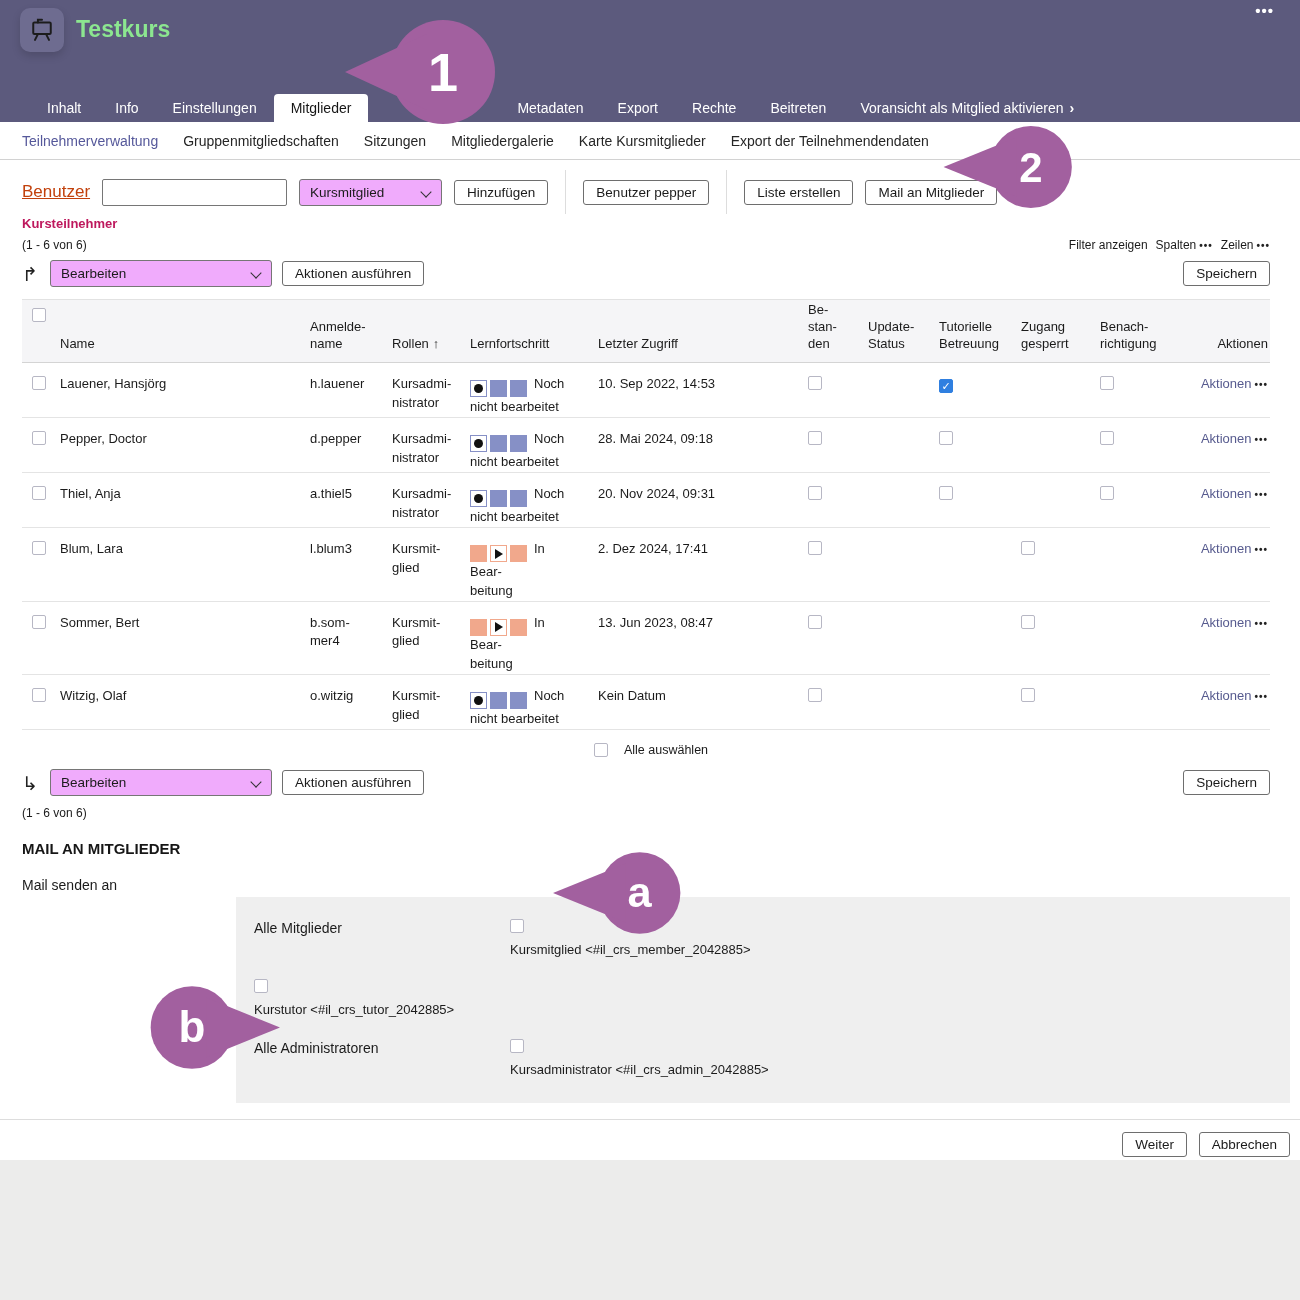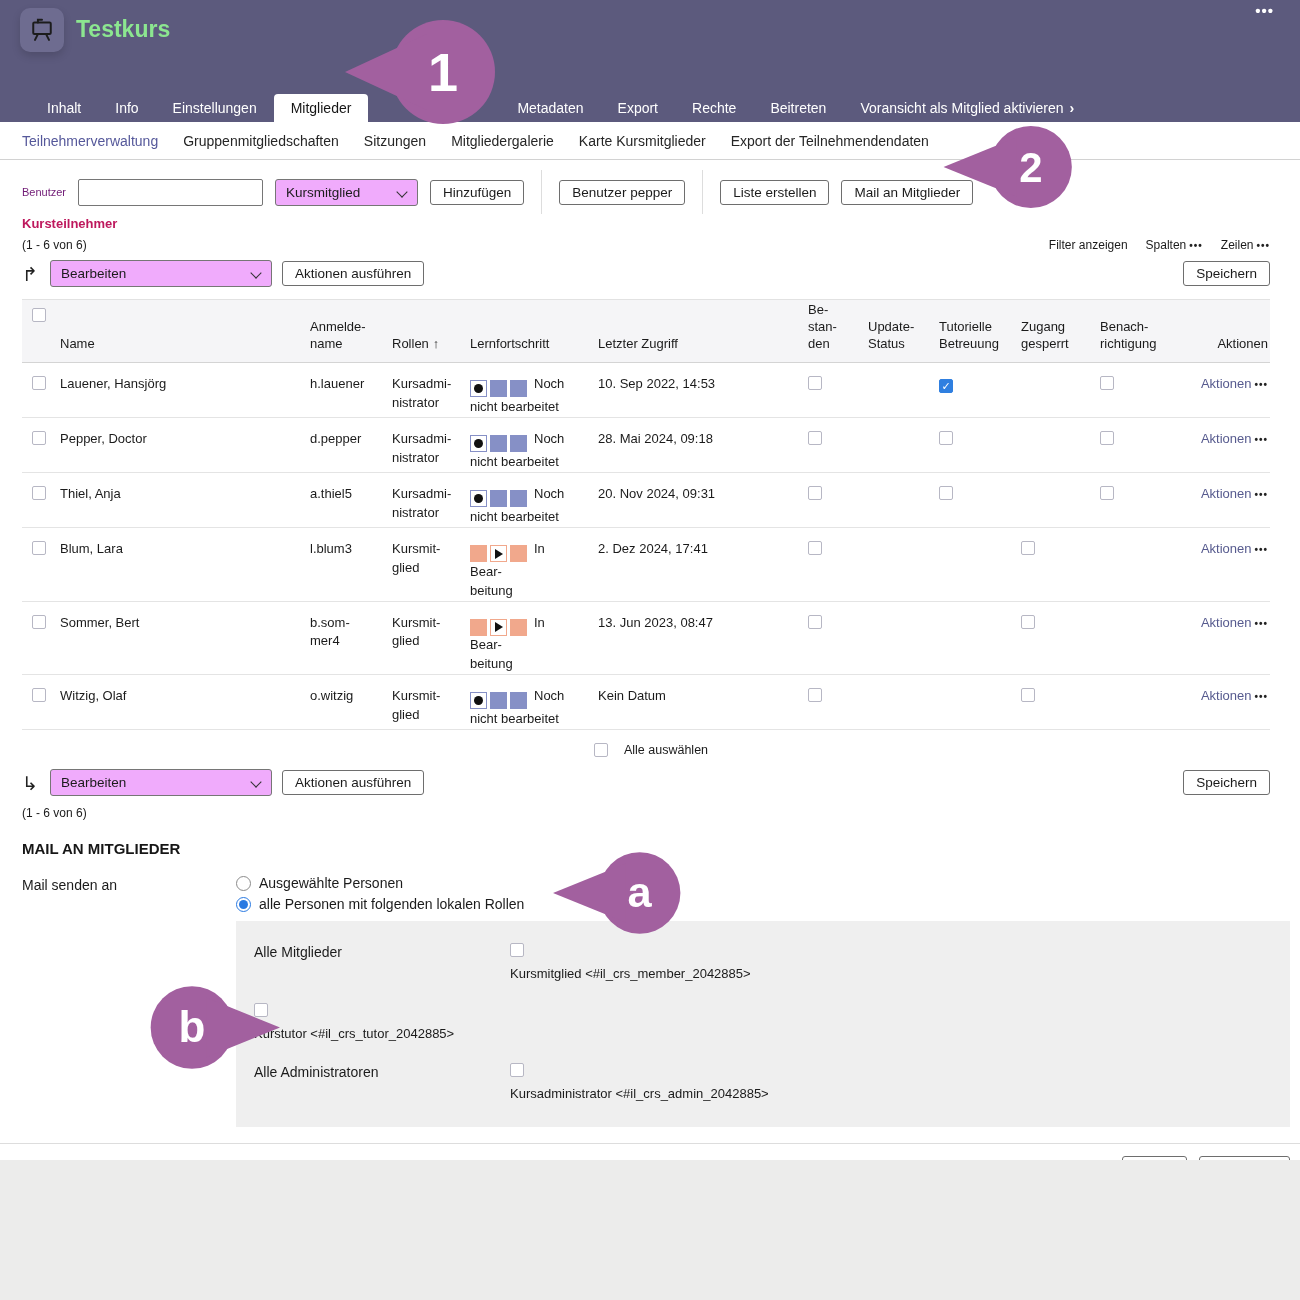--- a/index.html
+++ b/index.html
@@ -38,21 +38,21 @@
 
   .subtabs {
     height:38px; border-bottom:1px solid #d2d2d2; display:flex; align-items:center;
     padding-left:22px; gap:25px; background:#fff;
   }
   .subtab { font-size:14px; color:#262626; white-space:nowrap; cursor:pointer; }
   .subtab.active { color:#55589a; }
 
   
   .add-row { height:48px; display:flex; align-items:center; padding-left:22px; gap:12px; margin-top:8px; }
-  .lbl { font-size:11px; color:#701a75; }
+  .lbl { font-size:17px; color:#c2410c;text-decoration:underline; }
   .tinput {
     width:185px; height:27px; border:1px solid #767676; border-radius:2px; background:#fff;
     font-family:inherit; font-size:13px; padding:0 6px;
   }
   .sel {
     position:relative; height:27px; background:#f0abfc; border:1px solid #767676; border-radius:3px;
     font-size:13.5px; line-height:25px; padding:0 30px 0 10px; cursor:pointer; white-space:nowrap;
   }
   .sel::after {
     content:""; position:absolute; right:11px; top:8px; width:7px; height:7px;
@@ -62,21 +62,21 @@
     display:inline-block; background:#fff; border:1px solid #6e6e6e; border-radius:3px;
     font-family:inherit; font-size:13.5px; color:#1b1b1b; padding:4px 12px; cursor:pointer; white-space:nowrap;
   }
   .vdiv { width:1px; height:44px; background:#ddd; margin:0 5px; }
 
   
   .section { position:relative; margin:0 30px 0 22px; }
   .h-kurs { font-size:13px; font-weight:bold; color:#be185d; }
   .count-row { display:flex; align-items:center; margin-top:7px; }
   .count { font-size:12px; }
-  .utils { margin-left:auto; display:flex; gap:18px; font-size:12px; align-items:center; }
+  .utils { margin-left:auto; display:flex; gap:8px; font-size:12px; align-items:center; }
   .util-link { cursor:pointer; color:#1b1b1b; }
   .dots { font-size:10px; letter-spacing:1px; font-weight:bold; color:#222; margin-left:3px; }
   .toolbar { display:flex; align-items:center; gap:10px; margin-top:8px; }
   .corner-arrow { font-family:"DejaVu Sans",sans-serif; font-size:19px; color:#222; margin-right:2px; }
   .sel.wide { width:222px; }
   .right-btn { margin-left:auto; }
 
   .tbl { margin-top:12px; }
   .thead, .tr {
     display:grid;
@@ -386,30 +386,20 @@
     </div>
 
     <div class="count-bottom">(1 - 6 von 6)</div>
   </div>
 
   <div class="mail">
     <div class="mail-inner">
       <div class="h-mail">MAIL AN MITGLIEDER</div>
       <div class="mail-grid">
         <div class="mail-lbl">Mail senden an</div>
-        <div>
-          <div class="opt">
-            <span class="radio"></span>
-            <span>Ausgewählte Personen</span>
-          </div>
-          <div class="opt">
-            <span class="radio on"></span>
-            <span>alle Personen mit folgenden lokalen Rollen</span>
-          </div>
-        </div>
       </div>
 
       <div class="roles-panel">
         <div class="role-row">
           <div class="role-lbl">Alle Mitglieder</div>
           <div class="role-right">
             <span class="cb"></span>
             <div class="role-code">Kursmitglied &lt;#il_crs_member_2042885&gt;</div>
           </div>
         </div>

